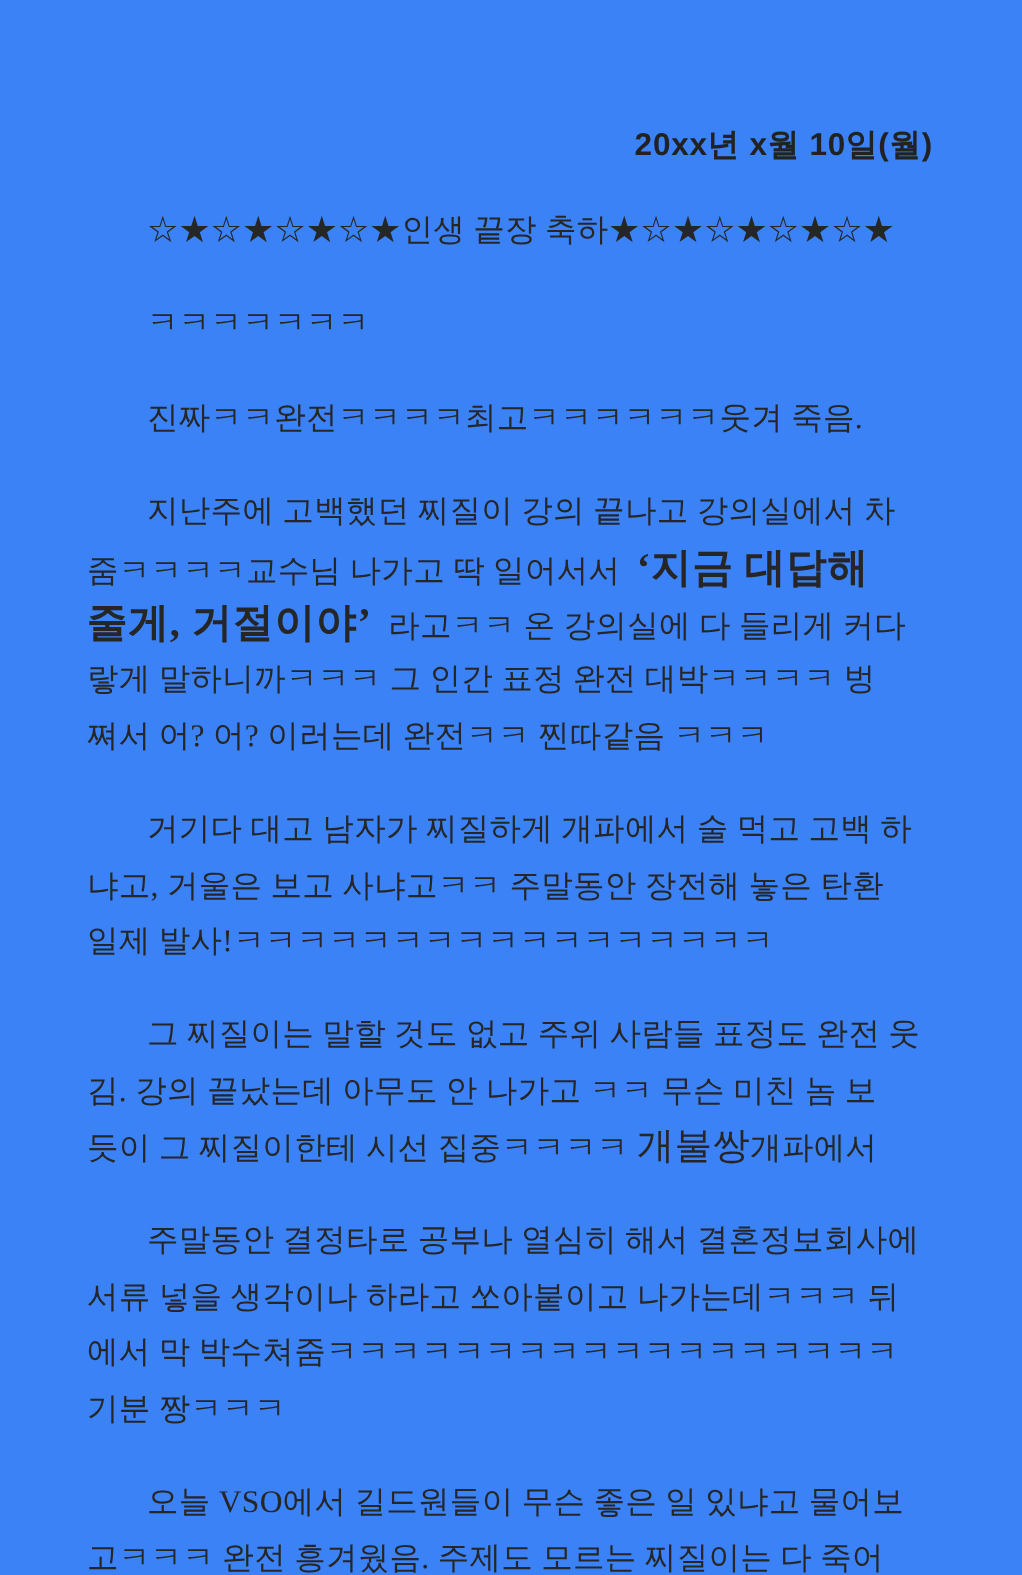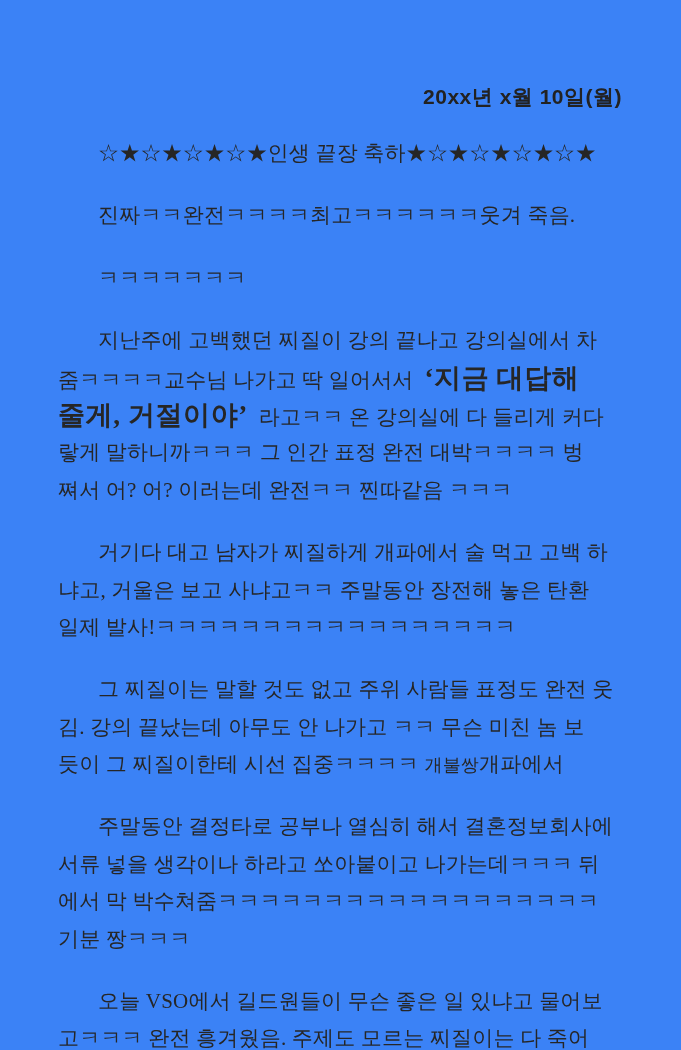--- a/index.html
+++ b/index.html
@@ -46,33 +46,33 @@
     padding-left: 40px;
     margin-top: 25px;
   }
   .line span.n { }
   .line span.b {
     font-weight: 700;
     font-size: 27px;
     letter-spacing: 0.6px;
   }
   .line span.big {
-    font-size: 18px;
+    font-size: 25px;
   }
 </style>
 </head>
 <body>
 
 <div class="page">
   <div class="sheet">
     <div class="date-line">20xx년 x월 10일(월)</div>
     <div class="lines">
         <div class="line indent"><span class="n">☆★☆★☆★☆★인생 끝장 축하★☆★☆★☆★☆★</span></div>
+        <div class="line indent"><span class="n">ㅋㅋㅋㅋㅋㅋㅋ</span></div>
         <div class="line indent"><span class="n">진짜ㅋㅋ완전ㅋㅋㅋㅋ최고ㅋㅋㅋㅋㅋㅋ웃겨 죽음.</span></div>
-        <div class="line indent"><span class="n">ㅋㅋㅋㅋㅋㅋㅋ</span></div>
         <div class="line indent"><span class="n">지난주에 고백했던 찌질이 강의 끝나고 강의실에서 차</span></div>
         <div class="line"><span class="n">줌ㅋㅋㅋㅋ교수님 나가고 딱 일어서서  </span><span class="b">‘지금 대답해</span></div>
         <div class="line"><span class="b">줄게, 거절이야’</span><span class="n">  라고ㅋㅋ 온 강의실에 다 들리게 커다</span></div>
         <div class="line"><span class="n">랗게 말하니까ㅋㅋㅋ 그 인간 표정 완전 대박ㅋㅋㅋㅋ 벙</span></div>
         <div class="line"><span class="n">쪄서 어? 어? 이러는데 완전ㅋㅋ 찐따같음 ㅋㅋㅋ</span></div>
         <div class="line indent"><span class="n">거기다 대고 남자가 찌질하게 개파에서 술 먹고 고백 하</span></div>
         <div class="line"><span class="n">냐고, 거울은 보고 사냐고ㅋㅋ 주말동안 장전해 놓은 탄환</span></div>
         <div class="line"><span class="n">일제 발사!ㅋㅋㅋㅋㅋㅋㅋㅋㅋㅋㅋㅋㅋㅋㅋㅋㅋ</span></div>
         <div class="line indent"><span class="n">그 찌질이는 말할 것도 없고 주위 사람들 표정도 완전 웃</span></div>
         <div class="line"><span class="n">김. 강의 끝났는데 아무도 안 나가고 ㅋㅋ 무슨 미친 놈 보</span></div>

